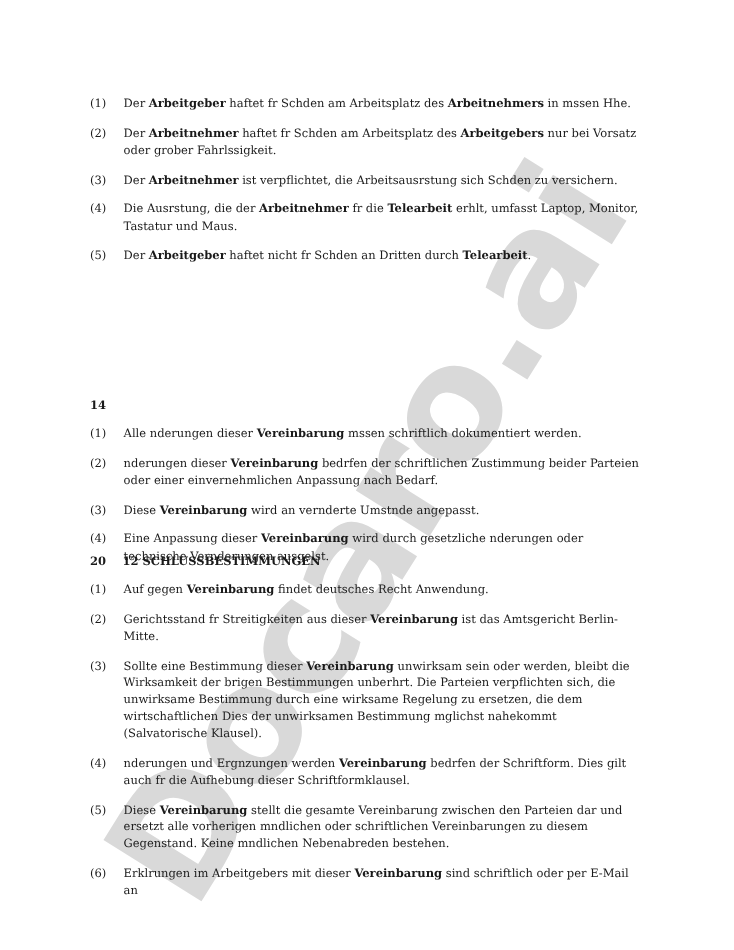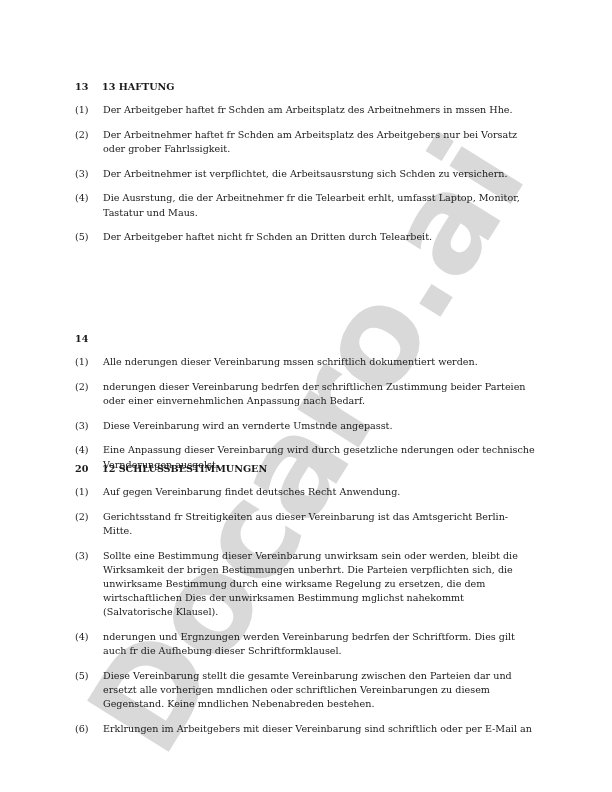--- a/index.html
+++ b/index.html
@@ -62,35 +62,31 @@
       margin-bottom: 10.5px;
     }
     .item .num {
       width: 28px;
       flex: none;
     }
     .item .txt {
       flex: 1;
     }
     .item b {
-      font-weight: normal;
+      font-weight: bold;
     }
   </style>
 </head>
 <body>
 
 <div class="watermark">Docaro.ai</div>
 
 <div class="page">
 
   <div class="section" style="top:80px;">
-    <div class="heading">
-      <span class="hnum">13</span>
-      <span>13 HAFTUNG</span>
-    </div>
     <div class="items">
         <div class="item">
           <span class="num">(1)</span>
           <span class="txt"><span>Der </span><b>Arbeitgeber</b><span> haftet fr Schden am Arbeitsplatz des </span><b>Arbeitnehmers</b><span> in mssen Hhe.</span></span>
         </div>
         <div class="item">
           <span class="num">(2)</span>
           <span class="txt"><span>Der </span><b>Arbeitnehmer</b><span> haftet fr Schden am Arbeitsplatz des </span><b>Arbeitgebers</b><span> nur bei Vorsatz oder grober Fahrlssigkeit.</span></span>
         </div>
         <div class="item">

